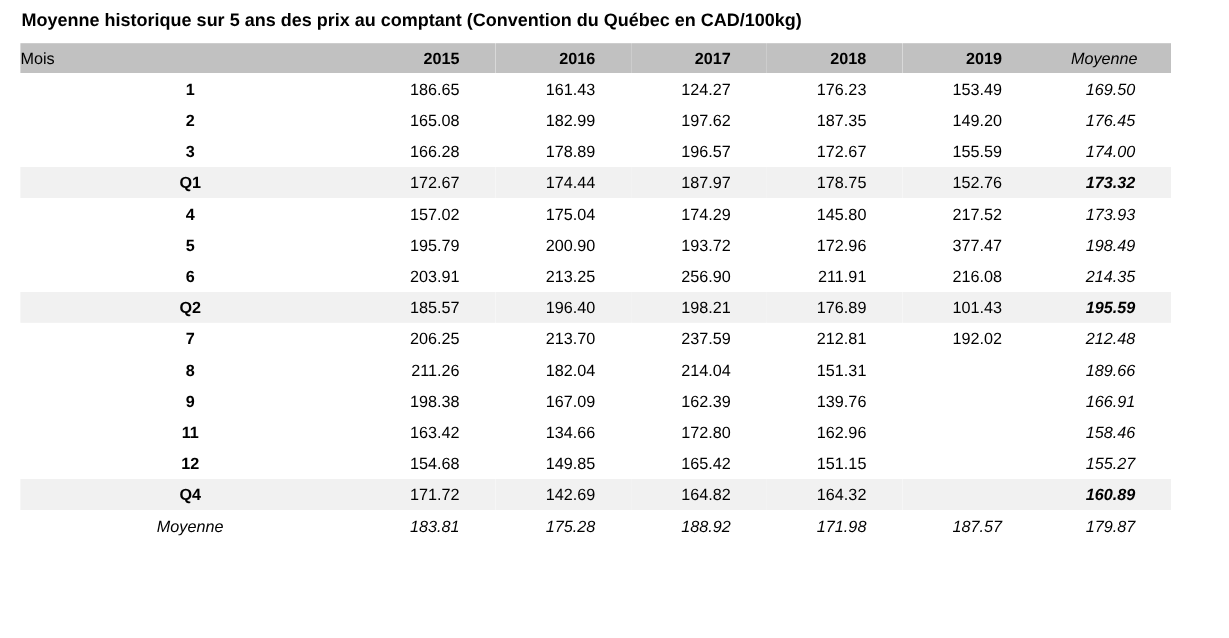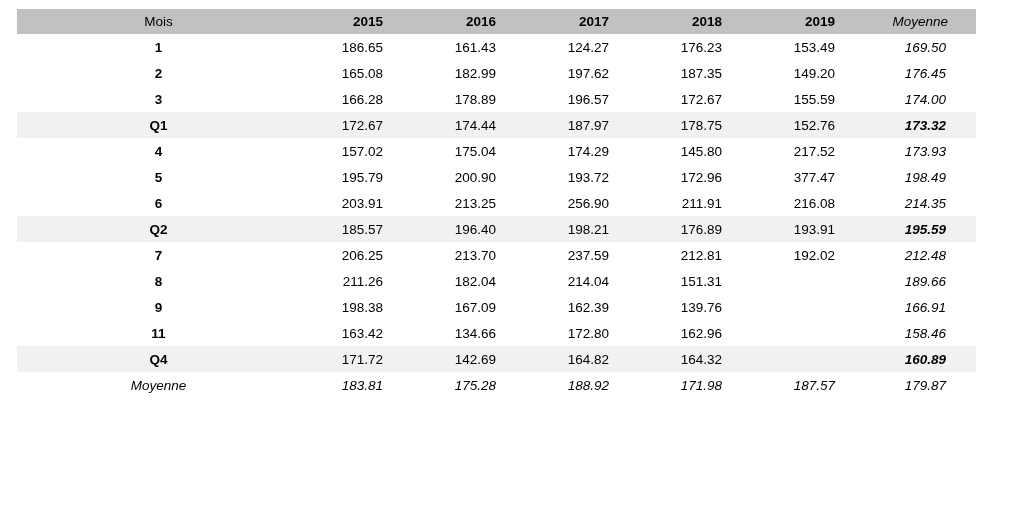--- a/index.html
+++ b/index.html
@@ -33,35 +33,36 @@
   }
   th, td {
     font-size: 13.5px;
     font-weight: normal;
     white-space: nowrap;
     overflow: hidden;
   }
   thead tr { height: 25px; }
   tbody tr { height: 26px; }
   thead th { background: var(--header-bg); }
-  .th-mois   { text-align: center; }
+  .th-mois   { text-align: left; }
   .th-year   { text-align: right; padding-right: 30px; font-weight: bold; }
   .th-moyenne{ text-align: right; padding-right: 28px; font-style: italic; }
   .label-cell{ text-align: center; font-weight: bold; }
   .num-cell  { text-align: right; padding-right: 30px; }
   .row-quarter td { background: var(--quarter-bg); }
   .moyenne-cell { font-style: italic; }
   .row-quarter .moyenne-cell { font-weight: bold; margin-top: 40px; }
   .row-average .label-cell { font-weight: normal; font-style: italic; }
   .row-average .num-cell { font-style: italic; }
 </style>
 </head>
 <body>
 
 <div class="page">
+  <div class="title">Moyenne historique sur 5 ans des prix au comptant (Convention du Québec en CAD/100kg)</div>
   <table>
     <colgroup>
       <col style="width:283px">
       <col style="width:113px">
       <col style="width:113px">
       <col style="width:113px">
       <col style="width:113px">
       <col style="width:113px">
       <col style="width:111px">
     </colgroup>
@@ -139,21 +140,21 @@
           <td class="num-cell">211.91</td>
           <td class="num-cell">216.08</td>
           <td class="num-cell moyenne-cell">214.35</td>
         </tr>
         <tr class="row-quarter">
           <td class="label-cell">Q2</td>
           <td class="num-cell">185.57</td>
           <td class="num-cell">196.40</td>
           <td class="num-cell">198.21</td>
           <td class="num-cell">176.89</td>
-          <td class="num-cell">193.91</td>
+          <td class="num-cell">101.43</td>
           <td class="num-cell moyenne-cell">195.59</td>
         </tr>
         <tr class="row-month">
           <td class="label-cell">7</td>
           <td class="num-cell">206.25</td>
           <td class="num-cell">213.70</td>
           <td class="num-cell">237.59</td>
           <td class="num-cell">212.81</td>
           <td class="num-cell">192.02</td>
           <td class="num-cell moyenne-cell">212.48</td>
@@ -177,20 +178,29 @@
           <td class="num-cell moyenne-cell">166.91</td>
         </tr>
         <tr class="row-month">
           <td class="label-cell">11</td>
           <td class="num-cell">163.42</td>
           <td class="num-cell">134.66</td>
           <td class="num-cell">172.80</td>
           <td class="num-cell">162.96</td>
           <td class="num-cell"></td>
           <td class="num-cell moyenne-cell">158.46</td>
+        </tr>
+        <tr class="row-month">
+          <td class="label-cell">12</td>
+          <td class="num-cell">154.68</td>
+          <td class="num-cell">149.85</td>
+          <td class="num-cell">165.42</td>
+          <td class="num-cell">151.15</td>
+          <td class="num-cell"></td>
+          <td class="num-cell moyenne-cell">155.27</td>
         </tr>
         <tr class="row-quarter">
           <td class="label-cell">Q4</td>
           <td class="num-cell">171.72</td>
           <td class="num-cell">142.69</td>
           <td class="num-cell">164.82</td>
           <td class="num-cell">164.32</td>
           <td class="num-cell"></td>
           <td class="num-cell moyenne-cell">160.89</td>
         </tr>

